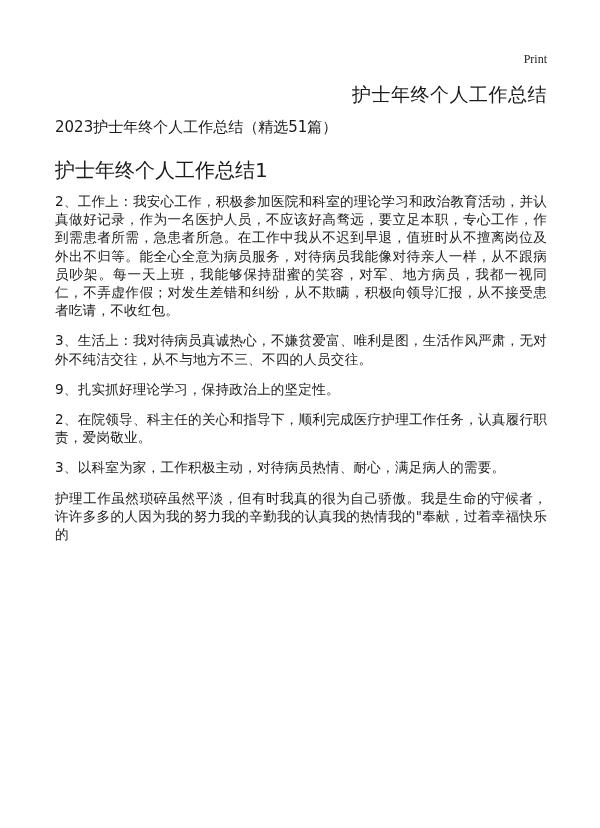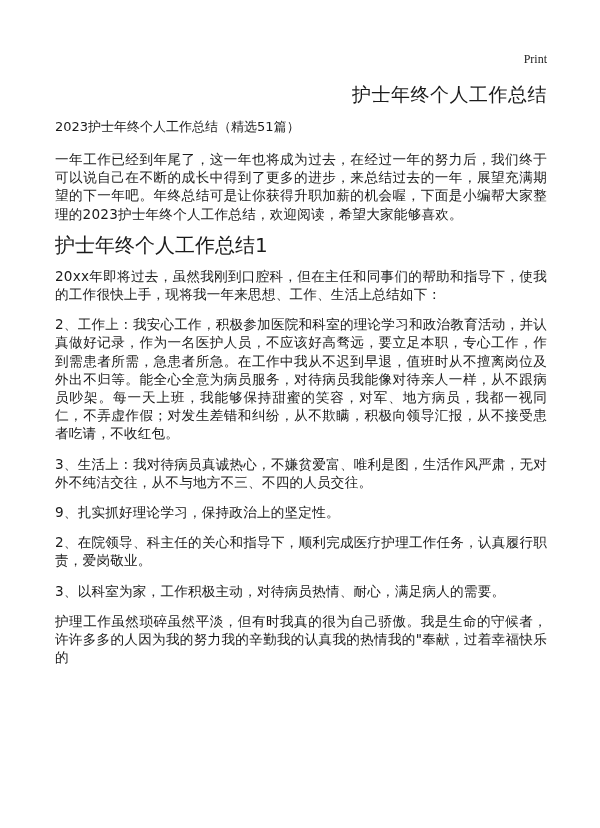--- a/index.html
+++ b/index.html
@@ -1,32 +1,30 @@
 <!DOCTYPE html>
 <html><head>
   <meta charset="utf-8">
   <style>
     html, body { margin: 0; padding: 0; background: #ffffff; }
     body { width: 600px; height: 828px; overflow: hidden; position: relative; color: #1a1a1a; }
     .page { position: absolute; left: 55px; top: 52px; width: 492px; font-family: "DejaVu Sans", sans-serif; }
     .print-label { font-family: "Liberation Serif", serif; font-size: 12px; color: #222; margin: 0 0 14px 0; line-height: 14px; text-align: right; }
     .doc-title { text-align: right; font-size: 19px; font-weight: normal; margin: 0 0 10px 0; line-height: 28px; letter-spacing: 0.5px; }
-    .subtitle { font-size: 13px; line-height: 18px; margin: 0 0 14px 0; }
+    .subtitle { font-size: 15px; line-height: 18px; margin: 0 0 24px 0; }
     .para { font-size: 13.6px; line-height: 18.2px; margin: 0 0 12px 0; text-align: justify; letter-spacing: 0.2px; }
     .section-heading { font-size: 20px; font-weight: normal; line-height: 20px; margin: 2px 0 12px 0; }
   </style>
 </head>
 <body>
 
 <div class="page">
   <div class="print-label">Print</div>
   <h1 class="doc-title">护士年终个人工作总结</h1>
   <div class="subtitle">2023护士年终个人工作总结（精选51篇）</div>
-  <p class="para">一年工作已经到年尾了，这一年也将成为过去，在经过一年的努力后，我们终于可以说自己在不断的成长中得到了更多的进步，来总结过去的一年，展望充满期望的下一年吧。年终总结可是让你获得升职加薪的机会喔，下面是小编帮大家整理的2023护士年终个人工作总结，欢迎阅读，希望大家能够喜欢。</p>
   <div class="section-heading">护士年终个人工作总结1</div>
-  <p class="para">20xx年即将过去，虽然我刚到口腔科，但在主任和同事们的帮助和指导下，使我的工作很快上手，现将我一年来思想、工作、生活上总结如下：</p>
   <p class="para">2、工作上：我安心工作，积极参加医院和科室的理论学习和政治教育活动，并认真做好记录，作为一名医护人员，不应该好高骛远，要立足本职，专心工作，作到需患者所需，急患者所急。在工作中我从不迟到早退，值班时从不擅离岗位及外出不归等。能全心全意为病员服务，对待病员我能像对待亲人一样，从不跟病员吵架。每一天上班，我能够保持甜蜜的笑容，对军、地方病员，我都一视同仁，不弄虚作假；对发生差错和纠纷，从不欺瞒，积极向领导汇报，从不接受患者吃请，不收红包。</p>
   <p class="para">3、生活上：我对待病员真诚热心，不嫌贫爱富、唯利是图，生活作风严肃，无对外不纯洁交往，从不与地方不三、不四的人员交往。</p>
   <p class="para">9、扎实抓好理论学习，保持政治上的坚定性。</p>
   <p class="para">2、在院领导、科主任的关心和指导下，顺利完成医疗护理工作任务，认真履行职责，爱岗敬业。</p>
   <p class="para">3、以科室为家，工作积极主动，对待病员热情、耐心，满足病人的需要。</p>
   <p class="para">护理工作虽然琐碎虽然平淡，但有时我真的很为自己骄傲。我是生命的守候者，许许多多的人因为我的努力我的辛勤我的认真我的热情我的"奉献，过着幸福快乐的</p>
 </div>
 
 </body></html>

